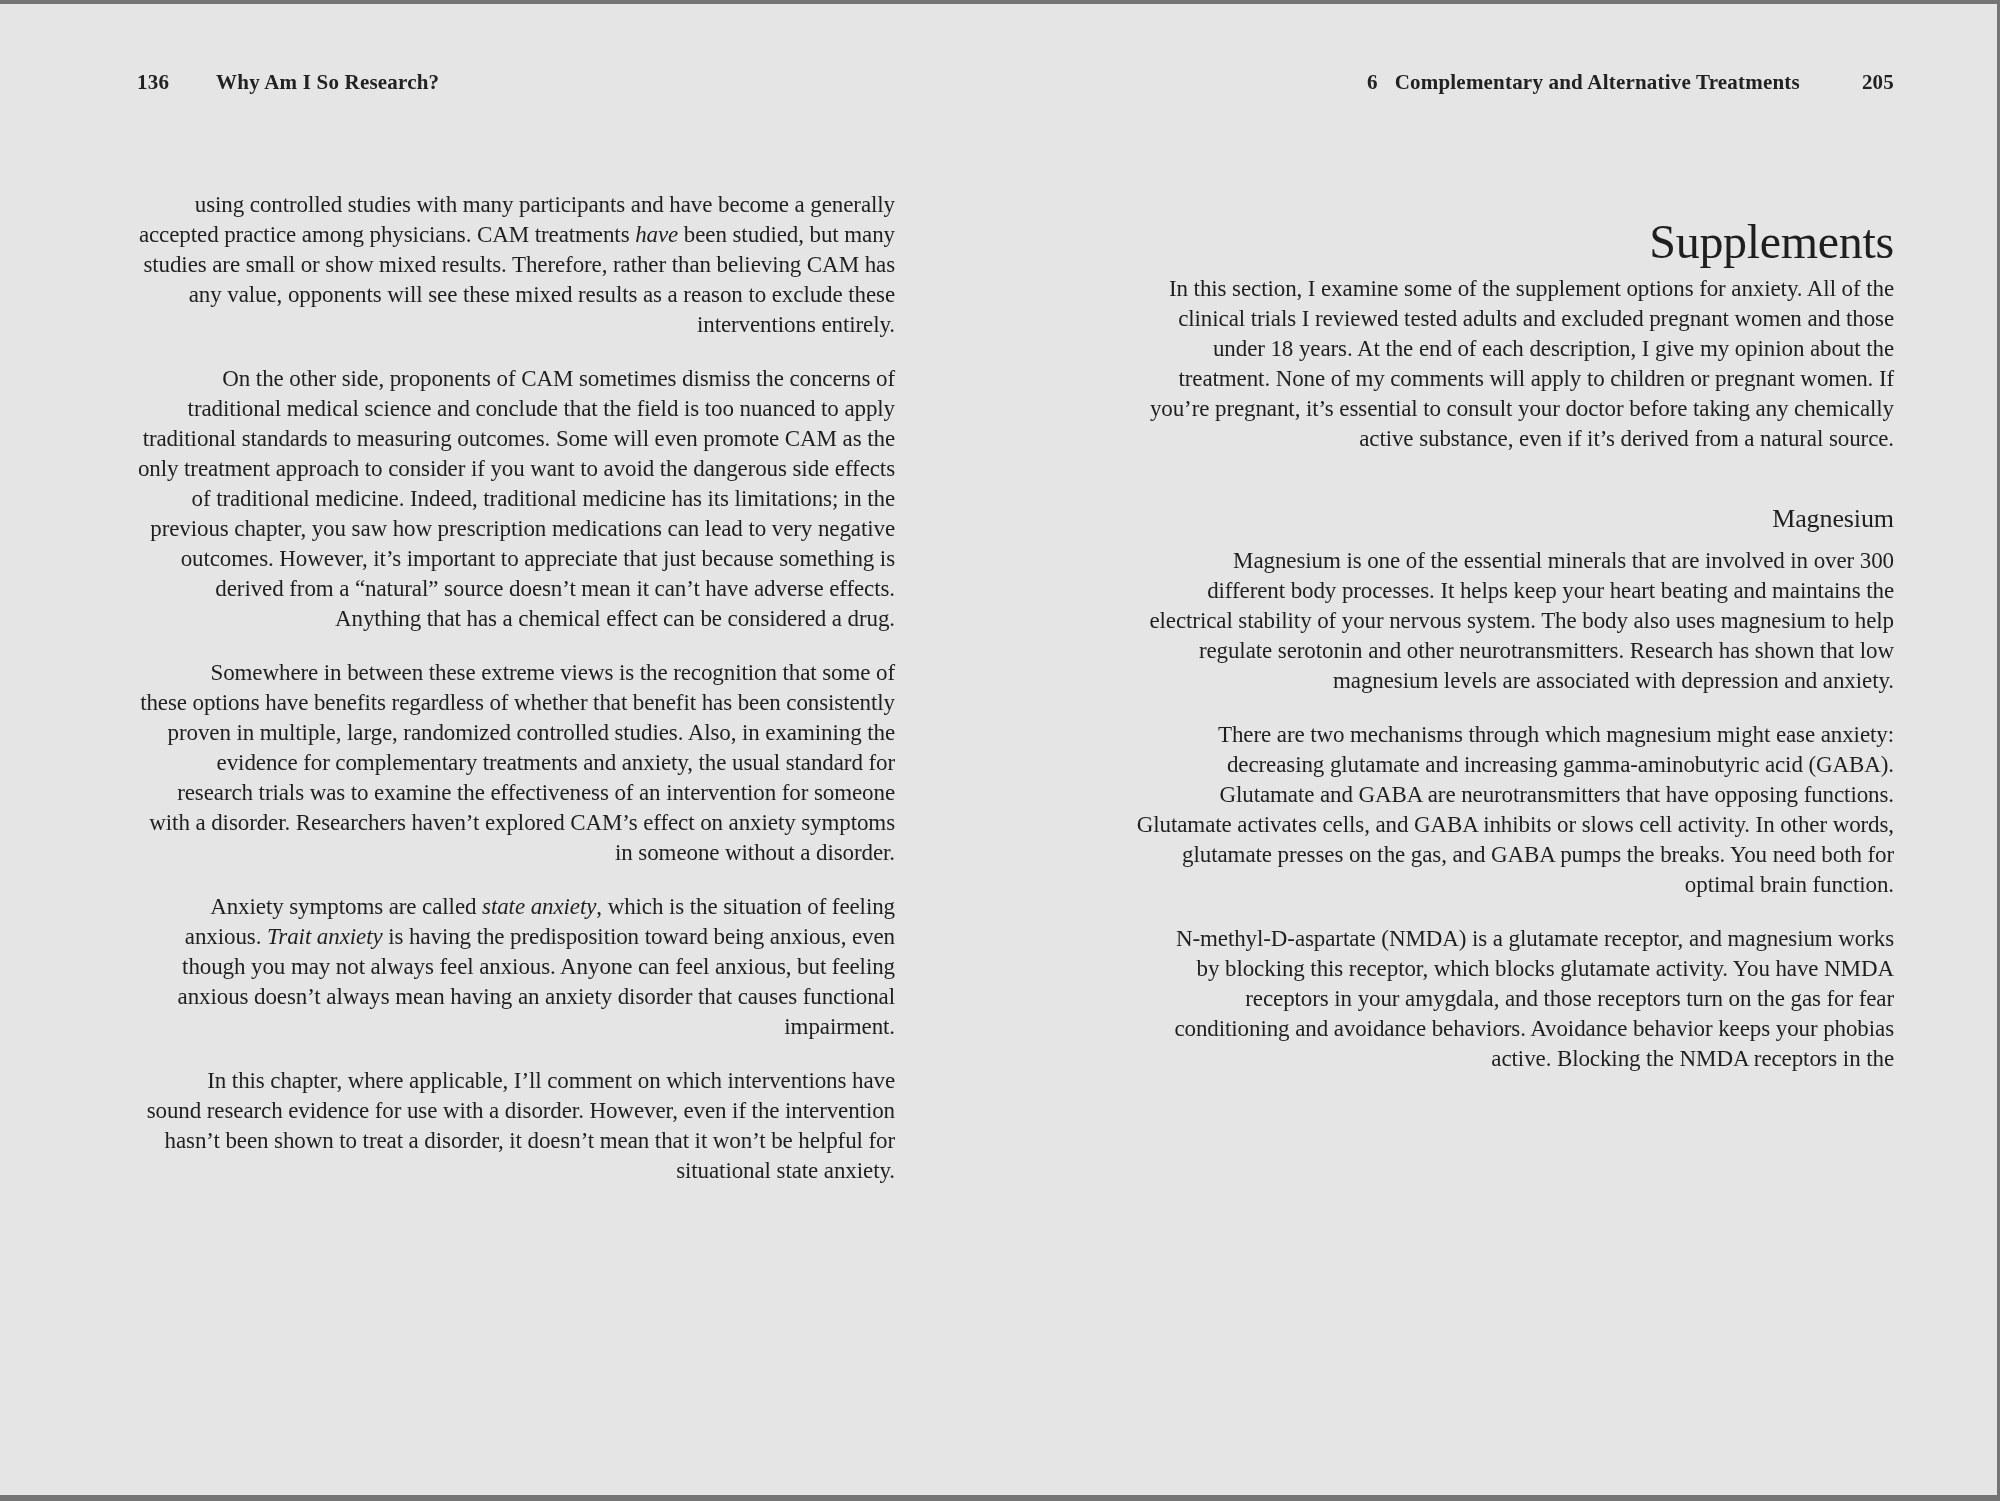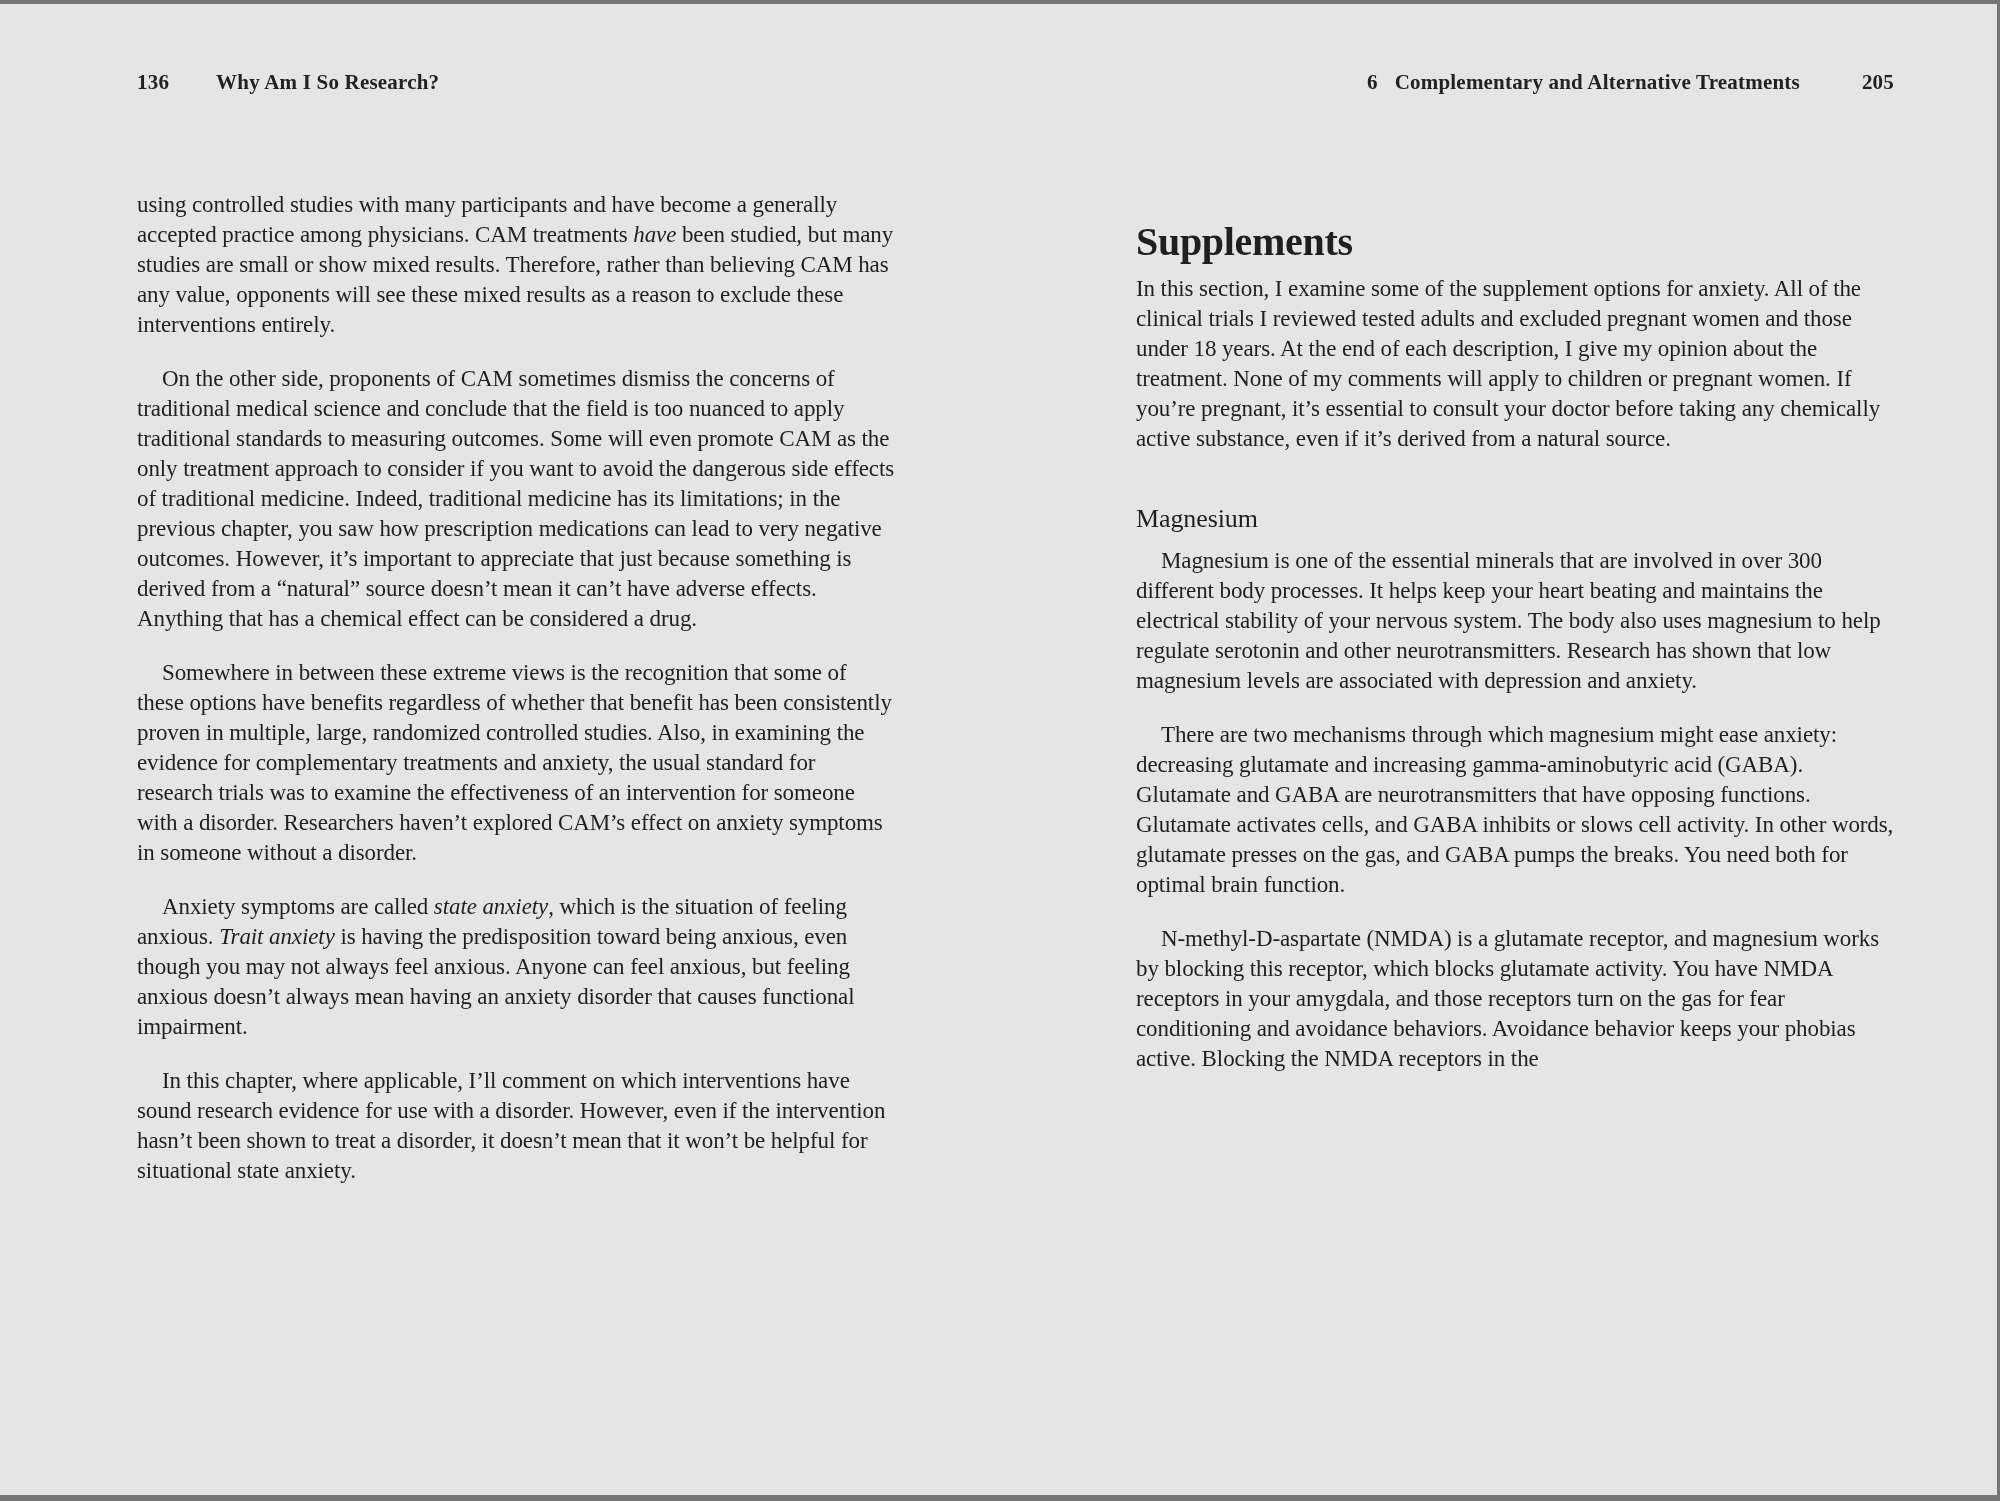--- a/index.html
+++ b/index.html
@@ -41,29 +41,29 @@
   .body-text {
     position: absolute;
     top: 190px;
     left: 0;
     width: 100%;
     display: flex;
     flex-direction: column;
     font-size: 23px;
     line-height: 30px;
     letter-spacing: -0.1px;
-    text-align: left;
+    text-align: right;
     color: #1f1f1f;
   }
   .para { margin: 0 0 24px 0; }
   .para.indent { text-indent: 25px; }
   .section-heading {
-    font-size: 40px;
+    font-size: 48px;
     line-height: 44px;
-    font-weight: bold;
+    font-weight: normal;
     letter-spacing: -0.3px;
     margin: 30px 0 10px 0;
   }
   .subsection-heading {
     font-size: 26px;
     line-height: 34px;
     font-weight: normal;
     margin: 24px 0 10px 0;
   }
 </style>

